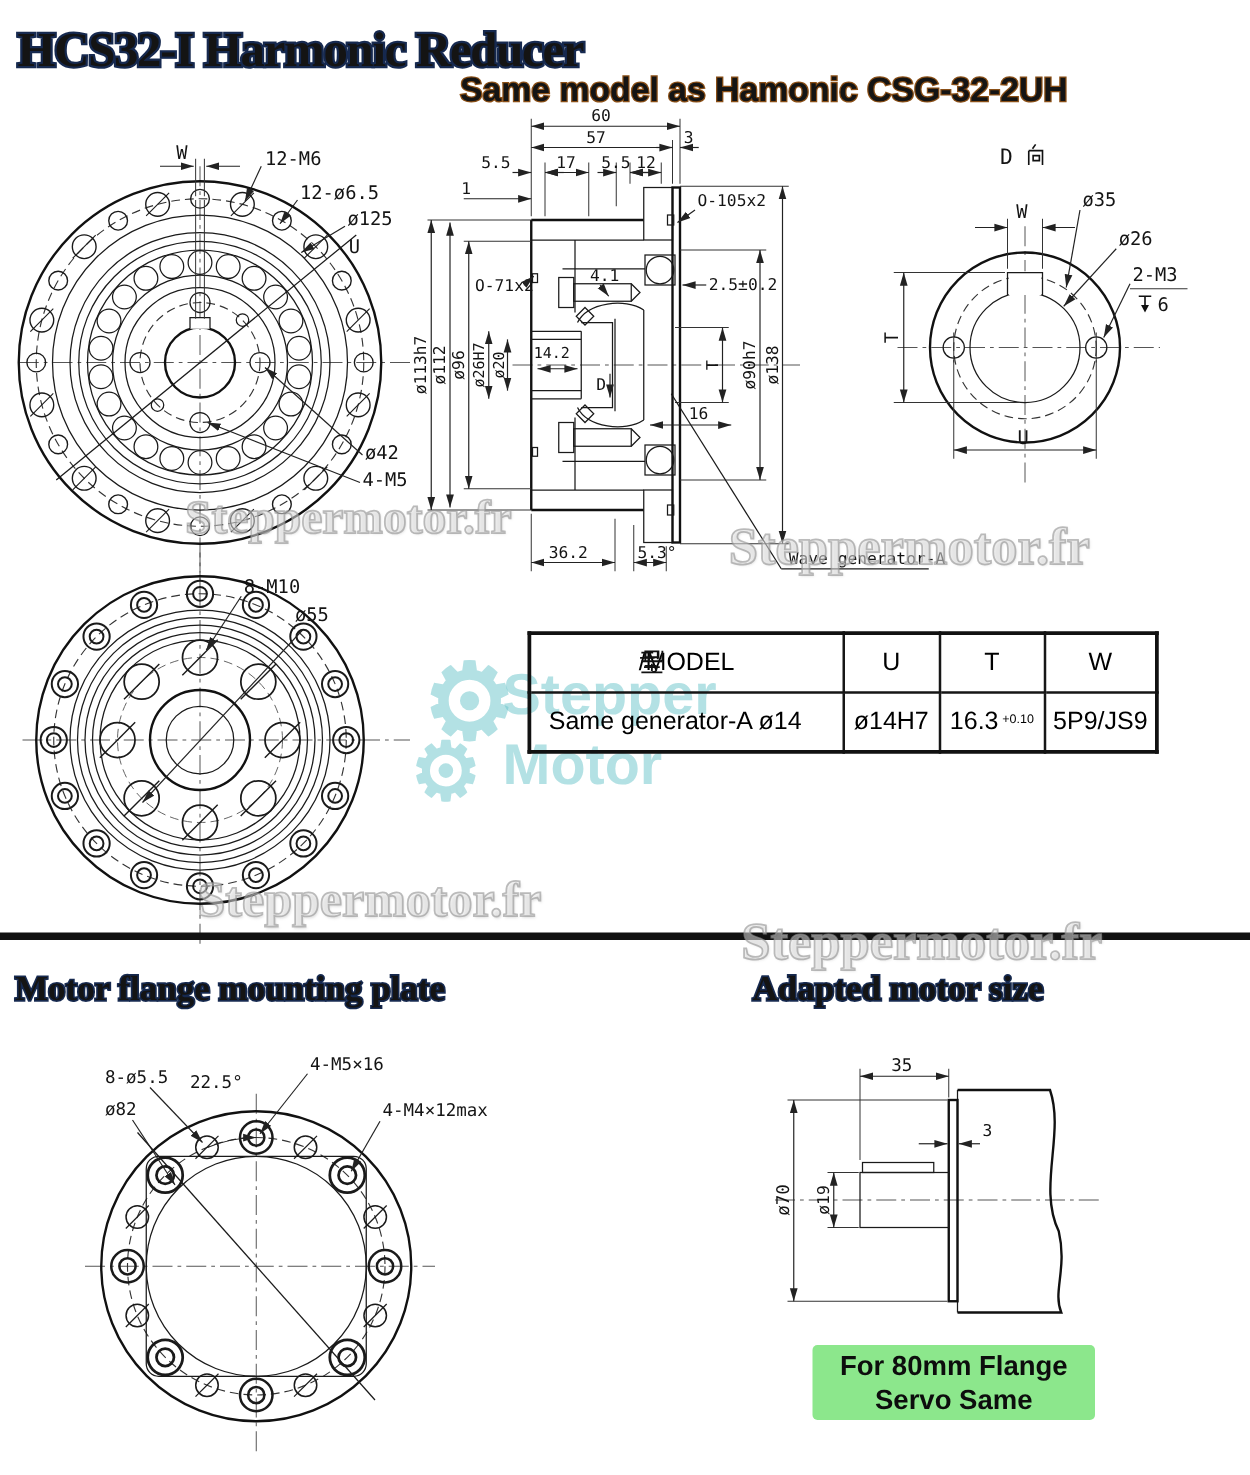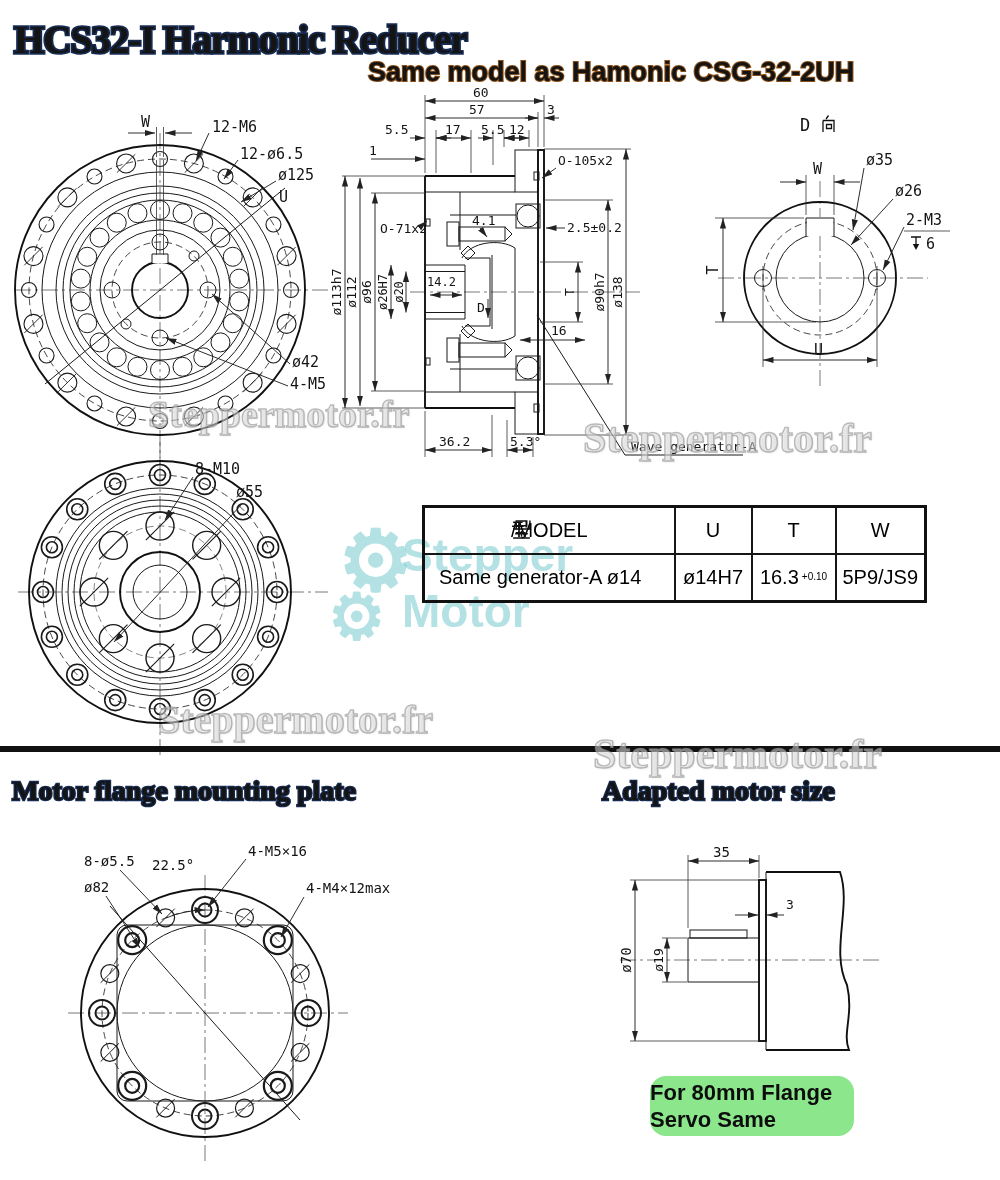--- a/index.html
+++ b/index.html
@@ -24,22 +24,22 @@
   #spec-table{position:absolute;left:422px;top:505px;border-collapse:collapse;table-layout:fixed;
               z-index:5;background:transparent}
   #spec-table th,#spec-table td{border:2.5px solid #161616;height:45px;font-weight:normal;
               font-size:20px;color:#000000;text-align:center;padding:0;
               font-family:Liberation Sans, sans-serif}
   #spec-table{border:3px solid #111}
   .model-cell{text-align:left !important;padding-left:14px !important}
   .tol{display:inline-flex;flex-direction:row;font-size:10px;line-height:1.1;
        vertical-align:middle;margin-left:3px;text-align:left;position:relative;top:-2px}
   .cjkh{display:inline-block;vertical-align:-4px;margin-right:1px}
-  #badge{position:absolute;left:650px;top:1076px;width:204px;height:60px;border-radius:16px;
-         display:flex;flex-direction:column;align-items:flex-start;justify-content:center;
+  #badge{position:absolute;left:650px;top:1076px;width:226px;height:60px;border-radius:4px;
+         display:flex;flex-direction:column;align-items:center;justify-content:center;
          font-family:"Liberation Sans",sans-serif;font-weight:bold;font-size:22px;
          line-height:1.25;color:#0d0d0d;z-index:5}
 </style>
 </head>
 <body>
 
 <svg width="0" height="0">
   <defs>
     <marker id="ae" markerWidth="11" markerHeight="8" refX="10.5" refY="3.5" orient="auto" markerUnits="userSpaceOnUse">
       <path d="M0,0.4 L10.5,3.5 L0,6.6 z" fill="#222"></path>

